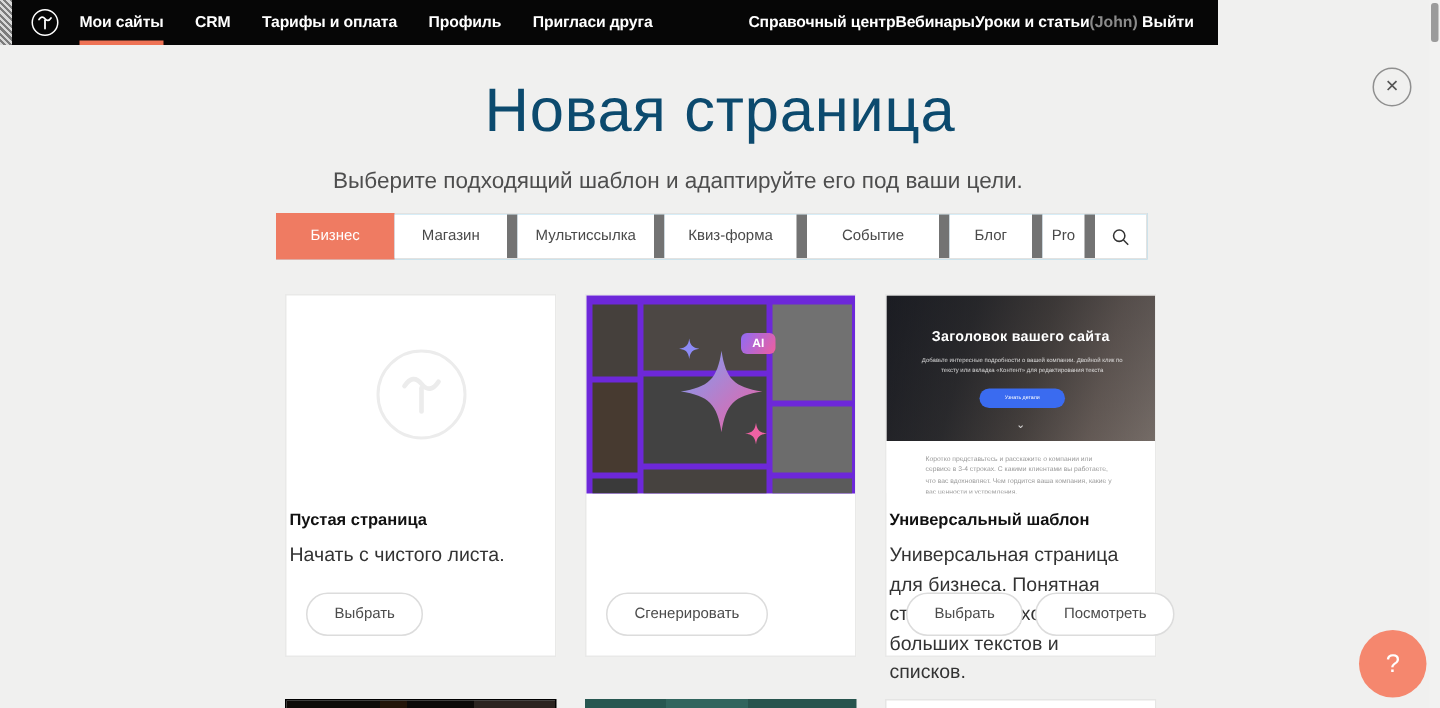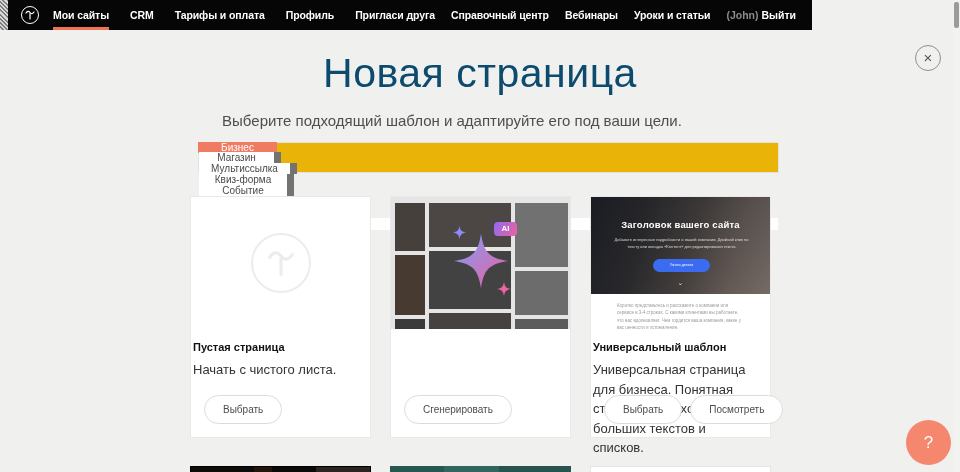--- a/index.html
+++ b/index.html
@@ -14,42 +14,42 @@
       repeating-linear-gradient(45deg, #d8d8d8 0 1.5px, #7c7c7c 1.5px 3px),
       #bbb; }
   .logo { position:absolute; left:21px; top:6px; width:18px; height:18px;
     border:1.4px solid #fff; border-radius:50%; display:flex;
     align-items:center; justify-content:center; }
   .nav-menu { position:absolute; left:53px; display:flex; gap:21px; }
   .nav-item { color:#fff; font-size:10.5px; font-weight:bold; line-height:30px;
     height:30px; position:relative; cursor:pointer; white-space:nowrap; letter-spacing:-0.1px; }
   .nav-item .underline { position:absolute; left:0; bottom:0; width:100%; height:3px;
     background:#ee7254; }
-  .nav-right { position:absolute; right:16px; display:flex; gap:16px; align-items:center; }
+  .nav-right { position:absolute; right:16px; display:flex; align-items:center; }
   .nav-user { color:#8b8b8b; font-size:10.5px; font-weight:bold; }
   .nav-user b { color:#fff; }
 
   
   .scrollbar-track { position:absolute; right:0; top:0; width:7px; height:472px;
     background:#f2f2f1; z-index:9; }
   .scrollbar-thumb { position:absolute; right:1px; top:2px; width:5px; height:26px;
     background:#9b9b9b; border-radius:2px; }
 
   
   .close-btn { position:absolute; left:915px; top:45px; width:26px; height:26px;
     border:1px solid #8f8f8f; border-radius:50%; background:transparent;
     color:#555; font-size:15px; line-height:24px; text-align:center; cursor:pointer; }
   .page-title { position:absolute; left:0; top:50px; width:960px; text-align:center;
     font-size:41px; font-weight:300; color:#0c4a6e; letter-spacing:0.5px; }
   .page-subtitle { position:absolute; left:0; top:112px; width:904px; text-align:center;
     font-size:15px; color:#4e4e4e; }
 
   
-  .tabs { position:absolute; left:198px; top:142px; width:581px; height:31px;
-    display:flex; background:#eab308; border:1px solid #e2e2e1;flex-direction:column; }
+  .tabs { position:absolute; left:184px; top:142px; width:581px; height:31px;
+    display:flex; background:#7dd3fc; border:1px solid #e2e2e1; }
   .tab { border-right:7px solid #737373; display:flex; align-items:center;
     justify-content:center; font-size:10px; color:#4a4a4a; cursor:pointer;
     background:#fff; height:100%; }
   .tab.active { background:#ef7b62; color:#fff; border-right:none; margin:-1px 0 -1px -1px;
     height:31px; }
   .tab:last-child { border-right:none; }
   .t0{width:79px;} .t1{width:82px;} .t2{width:98px;} .t3{width:95px;}
   .t4{width:95px;} .t5{width:62px;} .t6{width:35px;} .t-search{flex:1;}
 
   
@@ -64,21 +64,21 @@
   .pill-btn { height:29px; border:1px solid #dcdcdc; border-radius:15px;
     background:#fff; color:#4c4c4c; font-size:10px; padding:0 18px; cursor:pointer;
     font-family:"Liberation Sans", sans-serif; }
 
   
   .blank-logo { position:absolute; left:50%; top:50%; width:60px; height:60px;
     margin:-30px 0 0 -30px; border:2px solid #ececec; border-radius:50%;
     display:flex; align-items:center; justify-content:center; }
 
   
-  .ai-preview { background:#e5e5e5;padding-left:32px; }
+  .ai-preview { background:#6d28d9;padding-left:32px; }
   .collage div { position:absolute; }
   .c1 { left:4px; top:6px; width:30px; height:48px; background:#45403c; }
   .c2 { left:4px; top:58px; width:30px; height:60px; background:#473a30; }
   .c3 { left:4px; top:122px; width:30px; height:10px; background:#3a3a3a; }
   .c4 { left:38px; top:6px; width:82px; height:44px; background:#4c4744; }
   .c5 { left:38px; top:54px; width:82px; height:58px; background:#424242; }
   .c6 { left:38px; top:116px; width:82px; height:16px; background:#46423f; }
   .c7 { left:124px; top:6px; width:53px; height:64px; background:#717171; }
   .c8 { left:124px; top:74px; width:53px; height:44px; background:#6c6c6c; }
   .c9 { left:124px; top:122px; width:53px; height:10px; background:#5b5b5b; }

